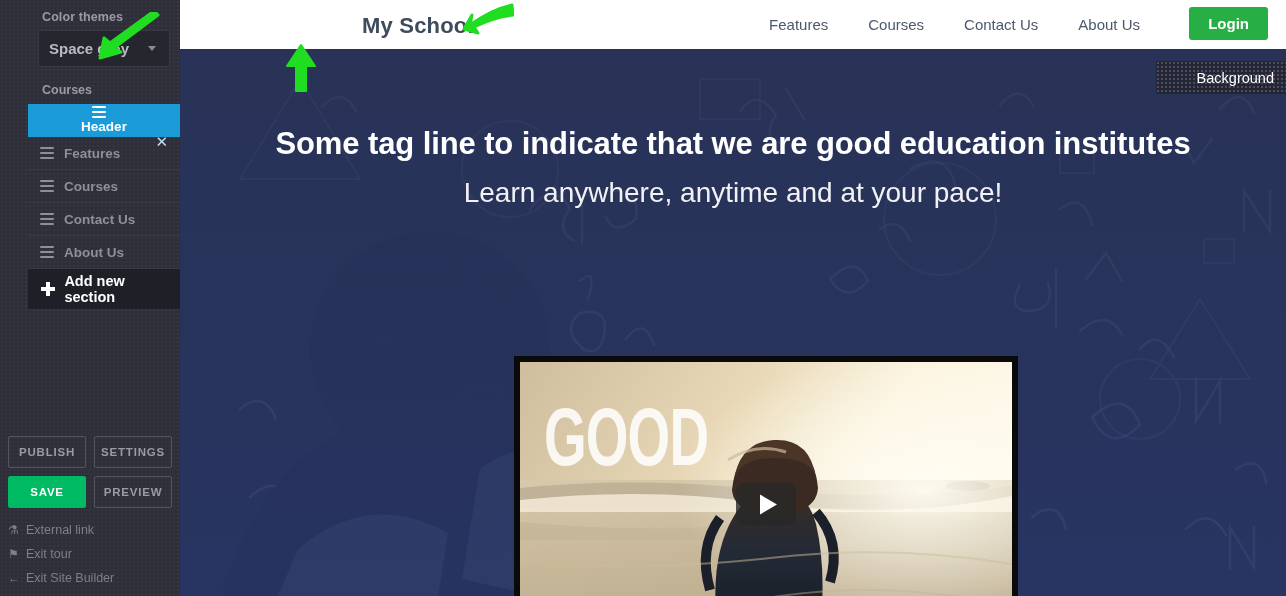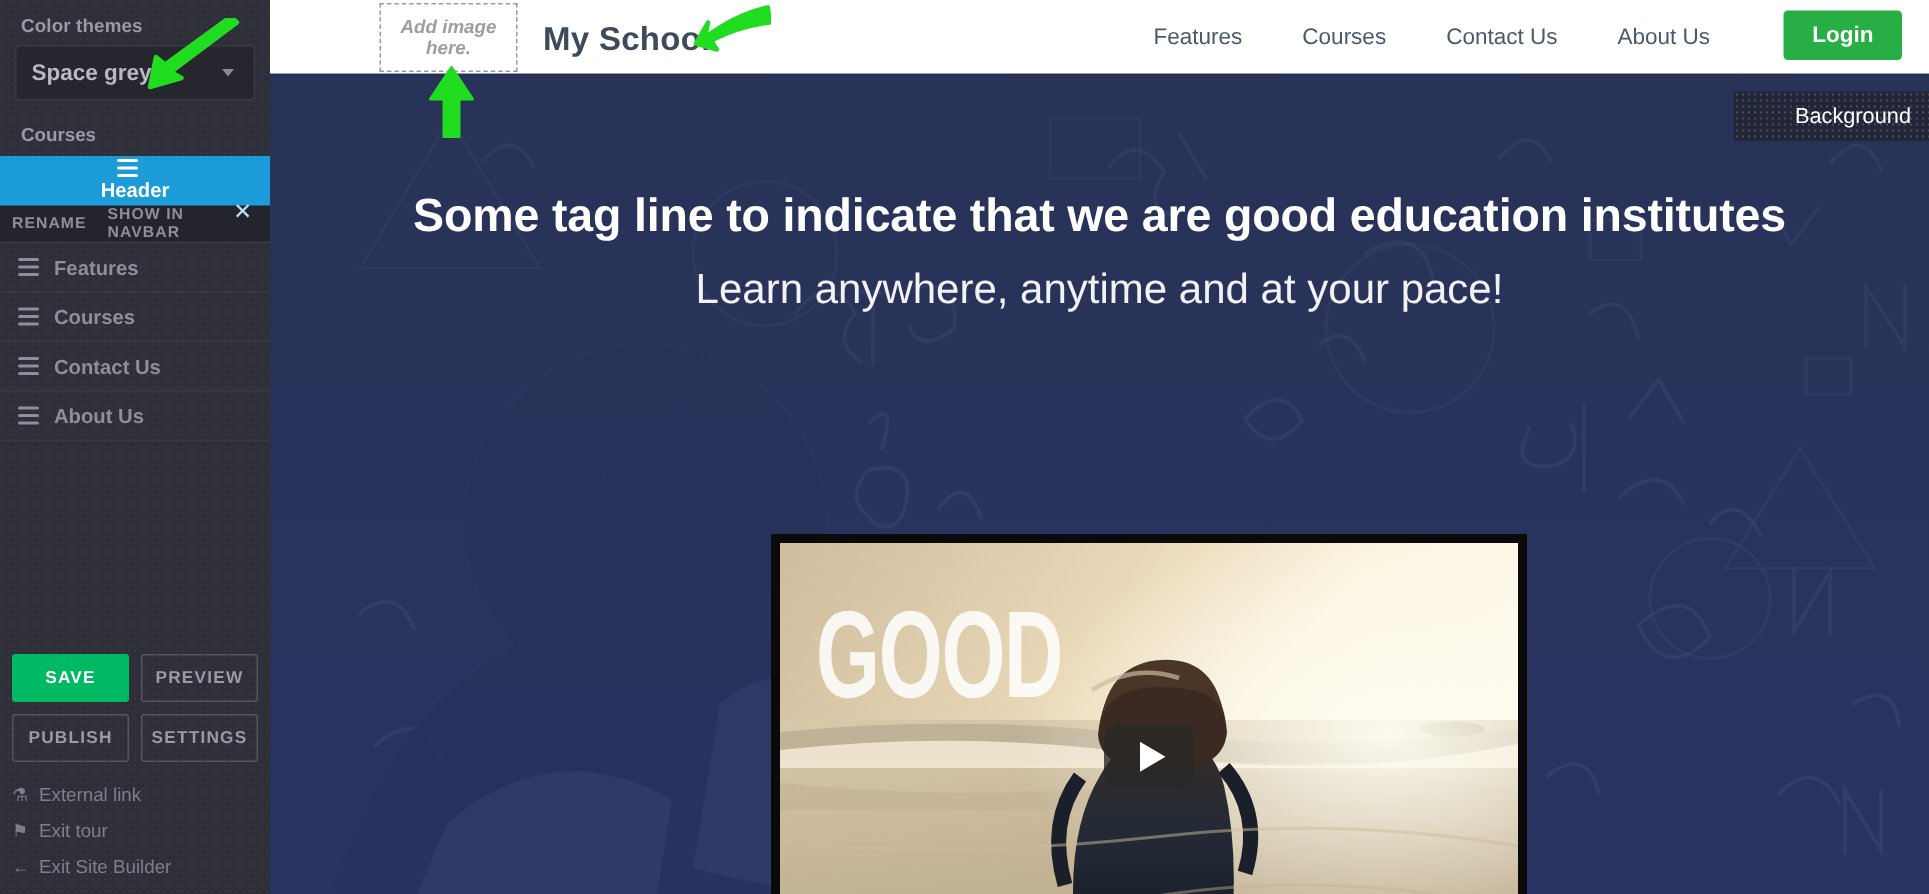--- a/index.html
+++ b/index.html
@@ -14,20 +14,21 @@
 
   
   #sidebar {
     position: absolute; left: 0; top: 0;
     width: 180px; height: 596px;
     background-color: #2f2f3a;
     background-image: radial-gradient(rgba(255,255,255,.035) 1px, transparent 1px);
     background-size: 4px 4px;
     color: #8e8e9c;
     z-index: 5;
+    padding-left: 28px;
   }
   .sb-label {
     font-size: 12.5px; font-weight: 700; color: #9a9aa8;
     padding: 10px 14px 4px 14px; letter-spacing: .1px;
   }
   .theme-select {
     margin: 2px 10px 0 10px;
     height: 37px;
     background: #26262f;
     border: 1px solid #3a3a46;
@@ -250,24 +251,20 @@
     <div class="sec-row active">
       <span class="hmb">
           <i></i>
           <i></i>
           <i></i>
         </span>
       <span>Header</span>
       <span class="x-close">✕</span>
     </div>
 
-    <div class="subbar">
-      <span>RENAME</span>
-      <span>SHOW IN NAVBAR</span>
-    </div>
 
     <div class="sec-row">
       <span class="hmb">
           <i></i>
           <i></i>
           <i></i>
         </span>
       <span>Features</span>
     </div>
     <div class="sec-row">
@@ -288,29 +285,33 @@
     </div>
     <div class="sec-row">
       <span class="hmb">
           <i></i>
           <i></i>
           <i></i>
         </span>
       <span>About Us</span>
     </div>
 
+    <div class="add-row">
+      <span class="plus-ic"></span>
+      <span>Add new section</span>
+    </div>
 
     <div class="btn-grid">
+      <div class="btn-row">
+        <div class="sb-btn">PUBLISH</div>
+        <div class="sb-btn">SETTINGS</div>
+      </div>
       <div class="btn-row">
         <div class="sb-btn primary">SAVE</div>
         <div class="sb-btn">PREVIEW</div>
-      </div>
-      <div class="btn-row">
-        <div class="sb-btn">PUBLISH</div>
-        <div class="sb-btn">SETTINGS</div>
       </div>
     </div>
 
     <div class="sb-links">
       <div class="sb-link">
         <span class="lic">⚗</span>
         <span>External link</span>
       </div>
       <div class="sb-link">
         <span class="lic">⚑</span>
@@ -319,21 +320,20 @@
       <div class="sb-link">
         <span class="lic">←</span>
         <span>Exit Site Builder</span>
       </div>
     </div>
   </div>
 
   <div id="main">
 
     <div id="navbar">
-      <div class="img-drop">Add image here.</div>
       <div class="brand">My School</div>
       <div class="nav-links">
         <a href="#">Features</a>
         <a href="#">Courses</a>
         <a href="#">Contact Us</a>
         <a href="#">About Us</a>
       </div>
       <div class="login-btn">Login</div>
     </div>
 

